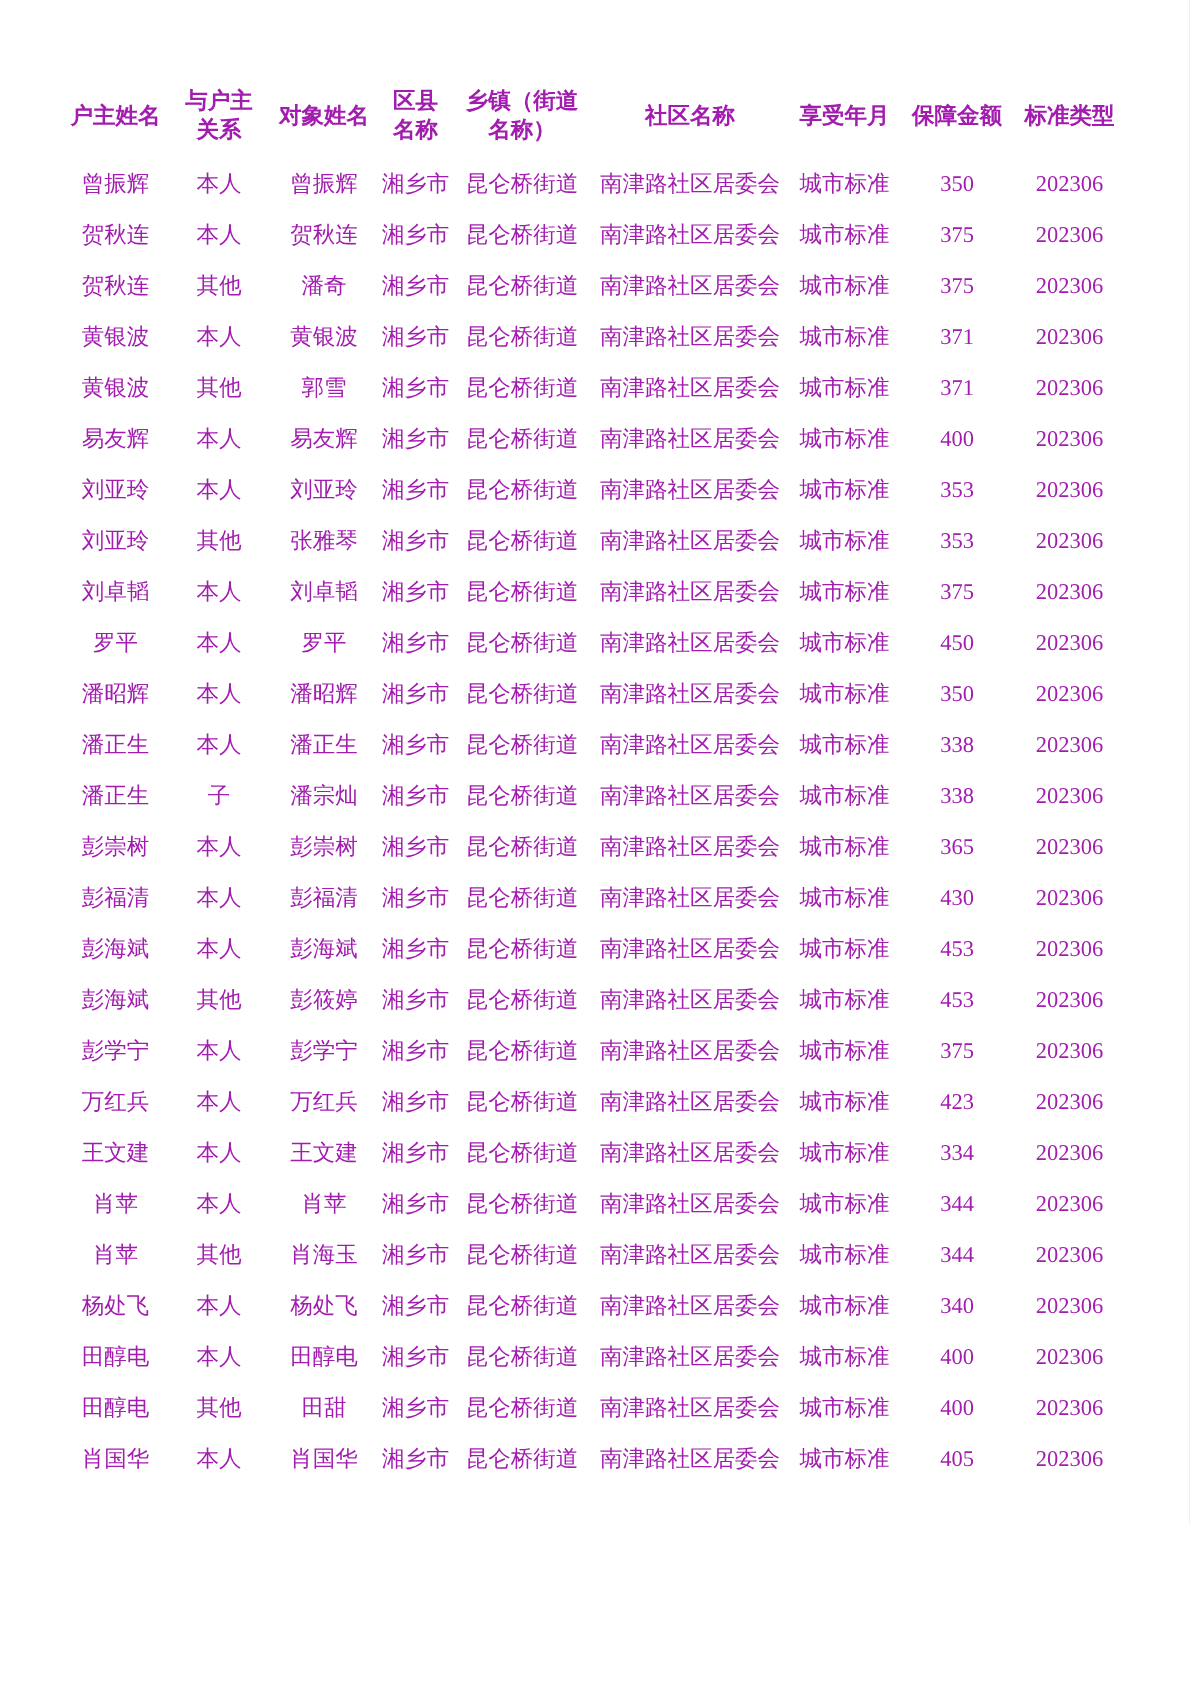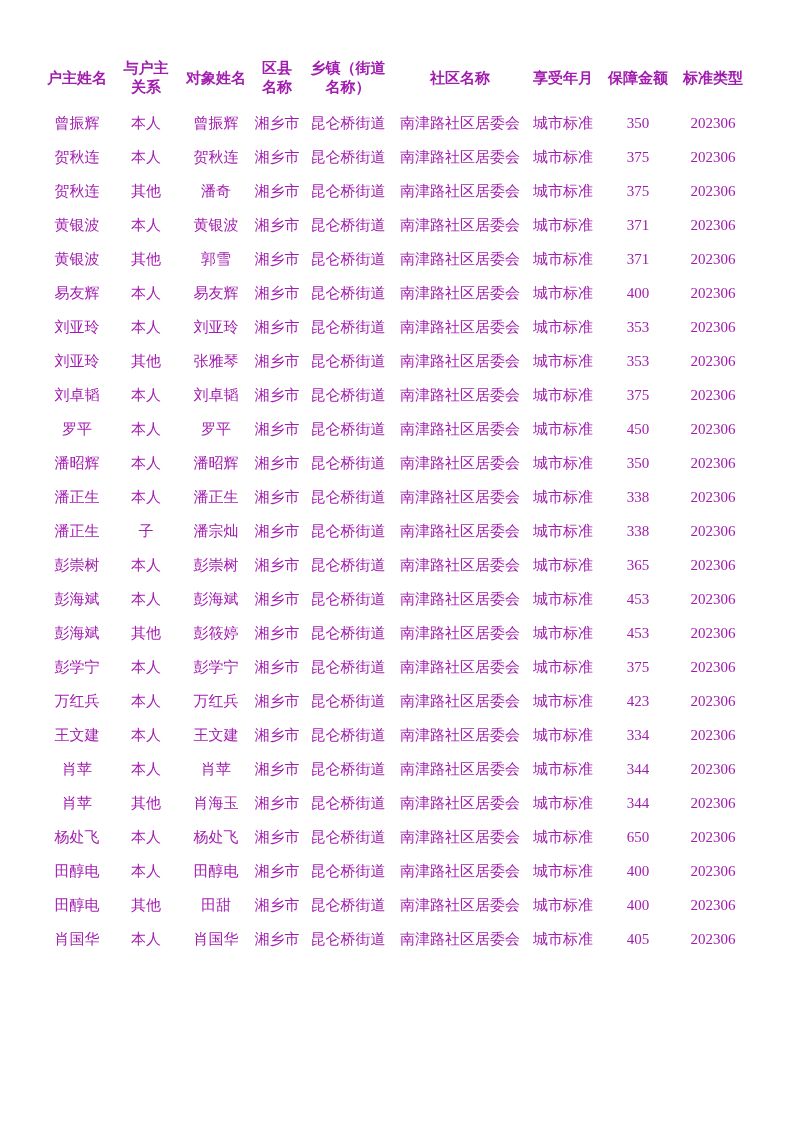--- a/index.html
+++ b/index.html
@@ -228,20 +228,31 @@
           <td>本人</td>
           <td>彭崇树</td>
           <td>湘乡市</td>
           <td>昆仑桥街道</td>
           <td>南津路社区居委会</td>
           <td>城市标准</td>
           <td>365</td>
           <td>202306</td>
         </tr>
         <tr>
+          <td>彭福清</td>
+          <td>本人</td>
+          <td>彭福清</td>
+          <td>湘乡市</td>
+          <td>昆仑桥街道</td>
+          <td>南津路社区居委会</td>
+          <td>城市标准</td>
+          <td>430</td>
+          <td>202306</td>
+        </tr>
+        <tr>
           <td>彭海斌</td>
           <td>本人</td>
           <td>彭海斌</td>
           <td>湘乡市</td>
           <td>昆仑桥街道</td>
           <td>南津路社区居委会</td>
           <td>城市标准</td>
           <td>453</td>
           <td>202306</td>
         </tr>
@@ -312,21 +323,21 @@
           <td>202306</td>
         </tr>
         <tr>
           <td>杨处飞</td>
           <td>本人</td>
           <td>杨处飞</td>
           <td>湘乡市</td>
           <td>昆仑桥街道</td>
           <td>南津路社区居委会</td>
           <td>城市标准</td>
-          <td>650</td>
+          <td>340</td>
           <td>202306</td>
         </tr>
         <tr>
           <td>田醇电</td>
           <td>本人</td>
           <td>田醇电</td>
           <td>湘乡市</td>
           <td>昆仑桥街道</td>
           <td>南津路社区居委会</td>
           <td>城市标准</td>

